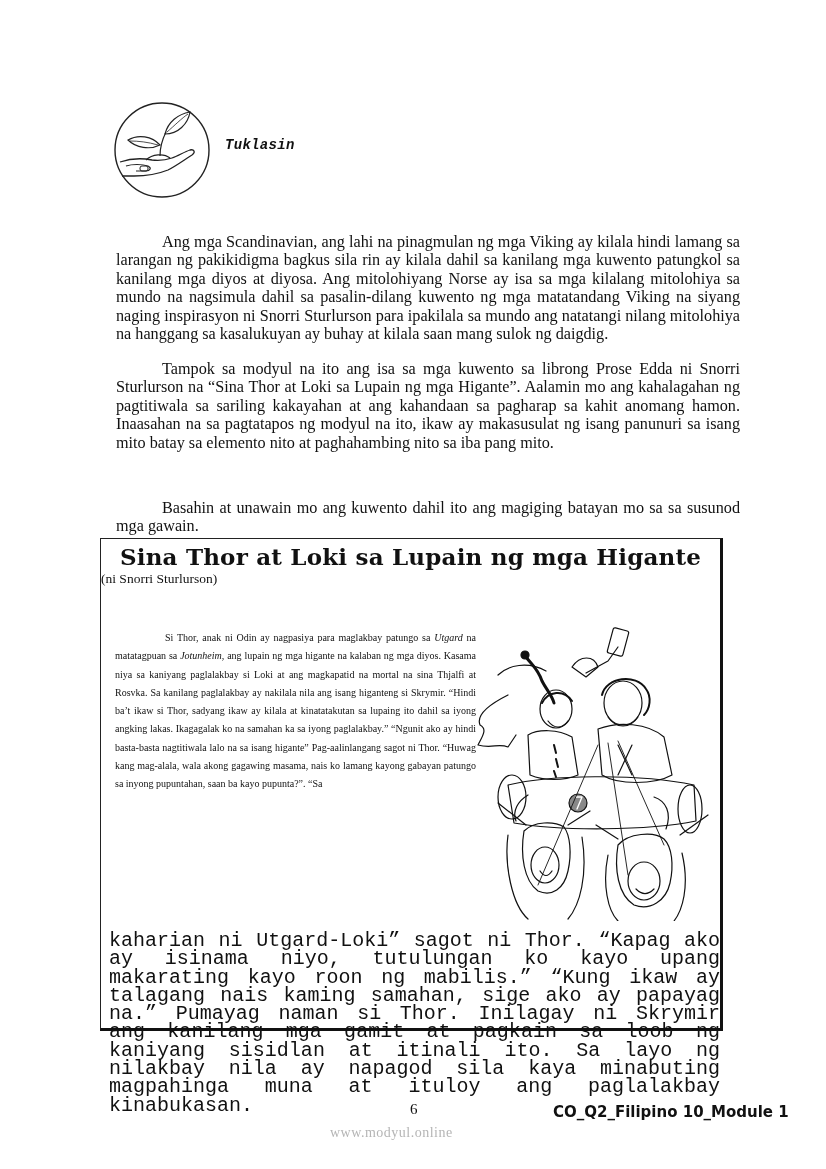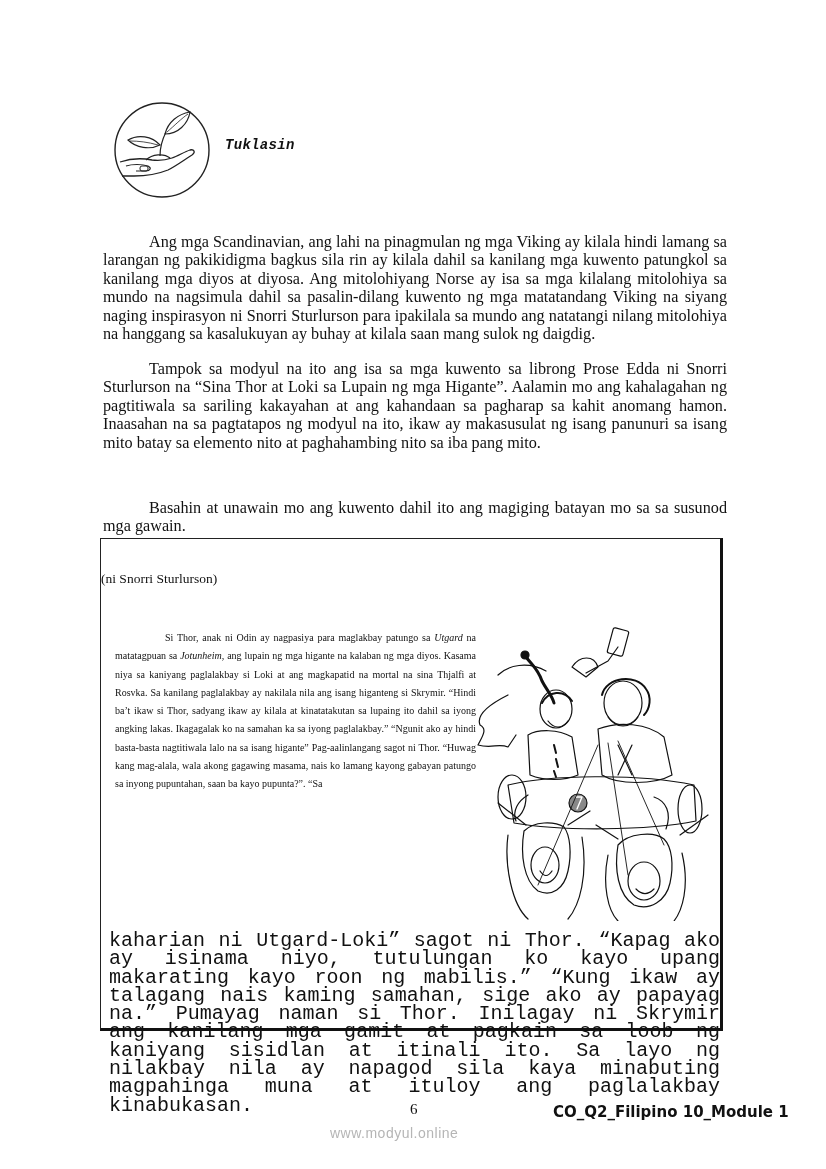--- a/index.html
+++ b/index.html
@@ -1,42 +1,42 @@
 <!DOCTYPE html>
 <html><head>
 <meta charset="utf-8">
 <style>
   html, body { margin: 0; padding: 0; background: #ffffff; }
   body { width: 826px; height: 1169px; position: relative; overflow: hidden; color: #111; }
   .section-header { position: absolute; left: 112px; top: 100px; height: 100px; }
   .section-icon { position: absolute; left: 0; top: 0; width: 100px; height: 100px; }
   .section-title { position: absolute; left: 113px; top: 37px; font-family: Liberation Mono, monospace; font-weight: bold; font-style: italic; font-size: 14px; white-space: nowrap; letter-spacing: 0.3px; }
 
-  .intro { position: absolute; left: 103px; width: 624px; font-family: "Liberation Serif", serif; font-size: 16.2px; line-height: 18.4px; text-align: justify; margin: 0; }
+  .intro { position: absolute; left: 116px; width: 624px; font-family: "Liberation Serif", serif; font-size: 16.2px; line-height: 18.4px; text-align: justify; margin: 0; }
   .intro .indent { display: inline-block; width: 46px; }
   #p1 { top: 233px; }
   #p2 { top: 360px; }
   #p3 { top: 487px; margin-top: 12px; }
 
   .story-box { position: absolute; left: 100px; top: 538px; width: 623px; height: 493px; border-left: 1.5px solid #222; border-top: 1.5px solid #222; border-right: 3px solid #111; border-bottom: 3px solid #111; box-sizing: border-box; }
   .story-title { position: absolute; left: 0; right: 0; top: 4px; text-align: center; font-family: "DejaVu Serif", serif; font-weight: bold; font-size: 23px; letter-spacing: 0.2px; }
   .story-byline { position: absolute; left: 0; right: 0; text-align: left; font-family: "Liberation Serif", serif; font-size: 13.5px; }
   #byline1 { top: 32px; }
   #byline2 { top: 48px; }
 
   .story-text { position: absolute; left: 6px; width: 361px; top: 82px; font-family: Liberation Serif, serif; font-size: 10px; line-height: 18.3px; text-align: justify; margin: 8px; }
   .story-text .indent { display: inline-block; width: 50px; }
   .story-text em { font-style: italic; }
   .story-cont { position: absolute; left: 8px; width: 611px; top: 393px; font-family: Liberation Mono, monospace; font-size: 20px; line-height: 18.3px; text-align: justify; margin: 0; }
 
   .illustration { position: absolute; left: 367px; top: 86px; width: 250px; height: 296px; }
 
   .footer-page { position: absolute; left: 410px; top: 1101px; font-family: "Liberation Serif", serif; font-size: 15px; }
   .footer-module { position: absolute; left: 553px; top: 1103px; font-family: "DejaVu Sans", sans-serif; font-weight: bold; font-size: 15px; white-space: nowrap; }
-  .footer-url { position: absolute; left: 330px; top: 1125px; font-family: Liberation Sans, sans-serif; font-size: 14px; color: #b5b5b5; letter-spacing: 0.5px; }
+  .footer-url { position: absolute; left: 330px; top: 1125px; font-family: Liberation Serif, serif; font-size: 14px; color: #b5b5b5; letter-spacing: 0.5px; }
 </style>
 </head>
 <body>
 
 <div class="section-header">
   <svg class="section-icon" viewBox="0 0 100 100">
     <circle cx="50" cy="50" r="47" fill="none" stroke="#222" stroke-width="1.4"></circle>
 
     <path d="M8 62 C 20 58, 30 58, 40 60 C 48 61, 54 60, 60 58 C 66 56, 72 52, 78 50 C 82 49, 84 52, 80 55 C 72 60, 64 66, 56 70 C 46 74, 34 76, 22 76 L 10 76" fill="none" stroke="#222" stroke-width="1.3"></path>
     <path d="M14 66 C 20 64, 30 64, 36 66 C 40 68, 38 71, 34 71 L 24 71" fill="none" stroke="#222" stroke-width="1.2"></path>
@@ -53,20 +53,21 @@
     <path d="M46 45 C 36 42, 26 41, 18 41" fill="none" stroke="#222" stroke-width="0.8"></path>
   </svg>
   <div class="section-title">Tuklasin</div>
 </div>
 
 <p class="intro" id="p1"><span class="indent"></span><span>Ang mga Scandinavian, ang lahi na pinagmulan ng mga Viking ay kilala hindi lamang sa larangan ng pakikidigma bagkus sila rin ay kilala dahil sa kanilang mga kuwento patungkol sa kanilang mga diyos at diyosa. Ang mitolohiyang Norse ay isa sa mga kilalang mitolohiya sa mundo na nagsimula dahil sa pasalin-dilang kuwento ng mga matatandang Viking na siyang naging inspirasyon ni Snorri Sturlurson para ipakilala sa mundo ang natatangi nilang mitolohiya na hanggang sa kasalukuyan ay buhay at kilala saan mang sulok ng daigdig.</span></p>
 <p class="intro" id="p2"><span class="indent"></span><span>Tampok sa modyul na ito ang isa sa mga kuwento sa librong Prose Edda ni Snorri Sturlurson na “Sina Thor at Loki sa Lupain ng mga Higante”. Aalamin mo ang kahalagahan ng pagtitiwala sa sariling kakayahan at ang kahandaan sa pagharap sa kahit anomang hamon. Inaasahan na sa pagtatapos ng modyul na ito, ikaw ay makasusulat ng isang panunuri sa isang mito batay sa elemento nito at paghahambing nito sa iba pang mito.</span></p>
 <p class="intro" id="p3"><span class="indent"></span><span>Basahin at unawain mo ang kuwento dahil ito ang magiging batayan mo sa sa susunod mga gawain.</span></p>
 
 <div class="story-box">
+  <div class="story-title">Sina Thor at Loki sa Lupain ng mga Higante</div>
   <div class="story-byline" id="byline1">(ni Snorri Sturlurson)</div>
 
   <p class="story-text"><span class="indent"></span><span>Si Thor, anak ni Odin ay nagpasiya para maglakbay patungo sa </span><em>Utgard</em><span> na matatagpuan sa </span><em>Jotunheim,</em><span> ang lupain ng mga higante na kalaban ng mga diyos. Kasama niya sa kaniyang paglalakbay si Loki at ang magkapatid na mortal na sina Thjalfi at Rosvka. Sa kanilang paglalakbay ay nakilala nila ang isang higanteng si Skrymir. “Hindi ba’t ikaw si Thor, sadyang ikaw ay kilala at kinatatakutan sa lupaing ito dahil sa iyong angking lakas. Ikagagalak ko na samahan ka sa iyong paglalakbay.” “Ngunit ako ay hindi basta-basta nagtitiwala lalo na sa isang higante” Pag-aalinlangang sagot ni Thor. “Huwag kang mag-alala, wala akong gagawing masama, nais ko lamang kayong gabayan patungo sa inyong pupuntahan, saan ba kayo pupunta?”. “Sa</span></p>
 
   <svg class="illustration" viewBox="0 0 250 296">
     <g fill="none" stroke="#111" stroke-width="1.2" stroke-linejoin="round" stroke-linecap="round">
 
       <path d="M40 70 C 20 80, 8 90, 12 100 C 20 104, 14 112, 10 120 C 24 124, 30 118, 40 122 L 48 110"></path>
       <path d="M30 50 C 40 40, 60 36, 78 46"></path>
 

